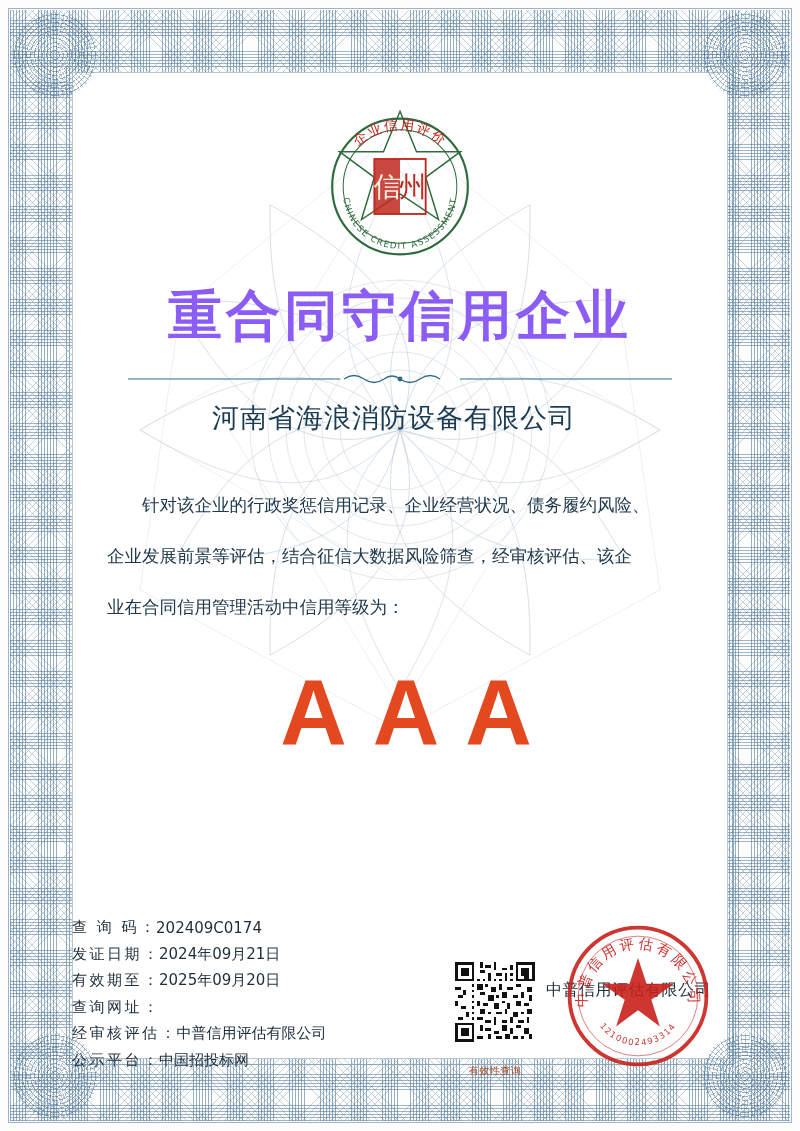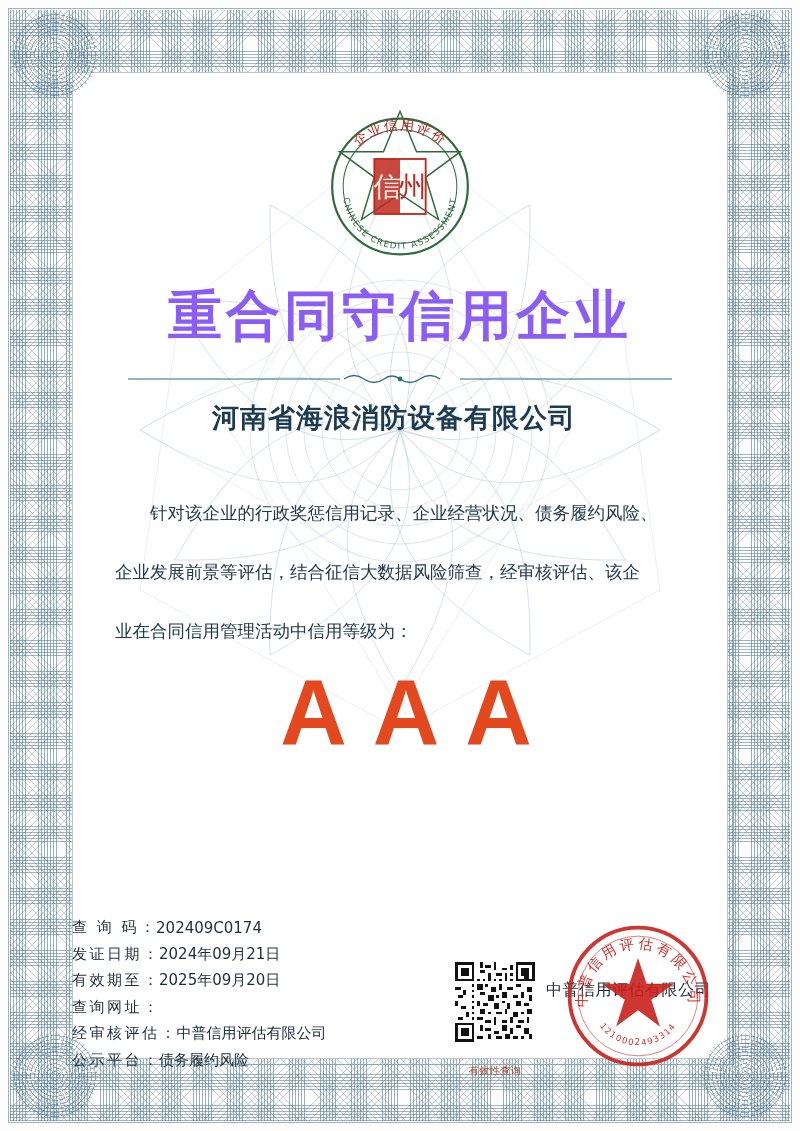--- a/index.html
+++ b/index.html
@@ -128,38 +128,38 @@
     height: 14px;
   }
 
   .company-name {
     position: absolute;
     left: 0; right: 12px;
     top: 400px;
     text-align: center;
     font-family: "DejaVu Sans", sans-serif;
     font-size: 27px;
-    font-weight: bold;
+    font-weight: normal;
     letter-spacing: 1px;
     color: #1b3b52;
   }
 
   .body-text {
     position: absolute;
     left: 104px;
     width: 592px;
     top: 478px;
     font-family: "DejaVu Sans", sans-serif;
     font-size: 17.5px;
     line-height: 48px;
     color: #20394b;
     text-align: justify;
     text-justify: inter-ideograph;
   }
-  .body-text p { margin: 11px; }
+  .body-text p { margin: 3px; }
   .body-text p.indent { text-indent: 2em; }
 
   .grade {
     position: absolute;
     left: 12px; right: 0;
     top: 660px;
     text-align: center;
     font-family: "Liberation Sans", sans-serif;
     font-size: 92px;
     font-weight: bold;
@@ -375,21 +375,21 @@
         <span class="info-sep">：</span>
       </div>
       <div class="info-row">
         <span class="info-label">经审核评估</span>
         <span class="info-sep">：</span>
         <span class="info-value">中普信用评估有限公司</span>
       </div>
       <div class="info-row">
         <span class="info-label">公示平台</span>
         <span class="info-sep">：</span>
-        <span class="info-value">债务履约风险</span>
+        <span class="info-value">中国招投标网</span>
       </div>
     </div>
 
     <div class="qr-wrap">
       <svg class="qr-code" viewBox="0 0 29 29" shape-rendering="crispEdges">
         <rect width="29" height="29" fill="#ffffff"></rect>
         <g fill="#111111">
 
           <path d="M0 0h7v7h-7z"></path>
             <path d="M1 1h5v5h-5z" fill="#ffffff"></path>

